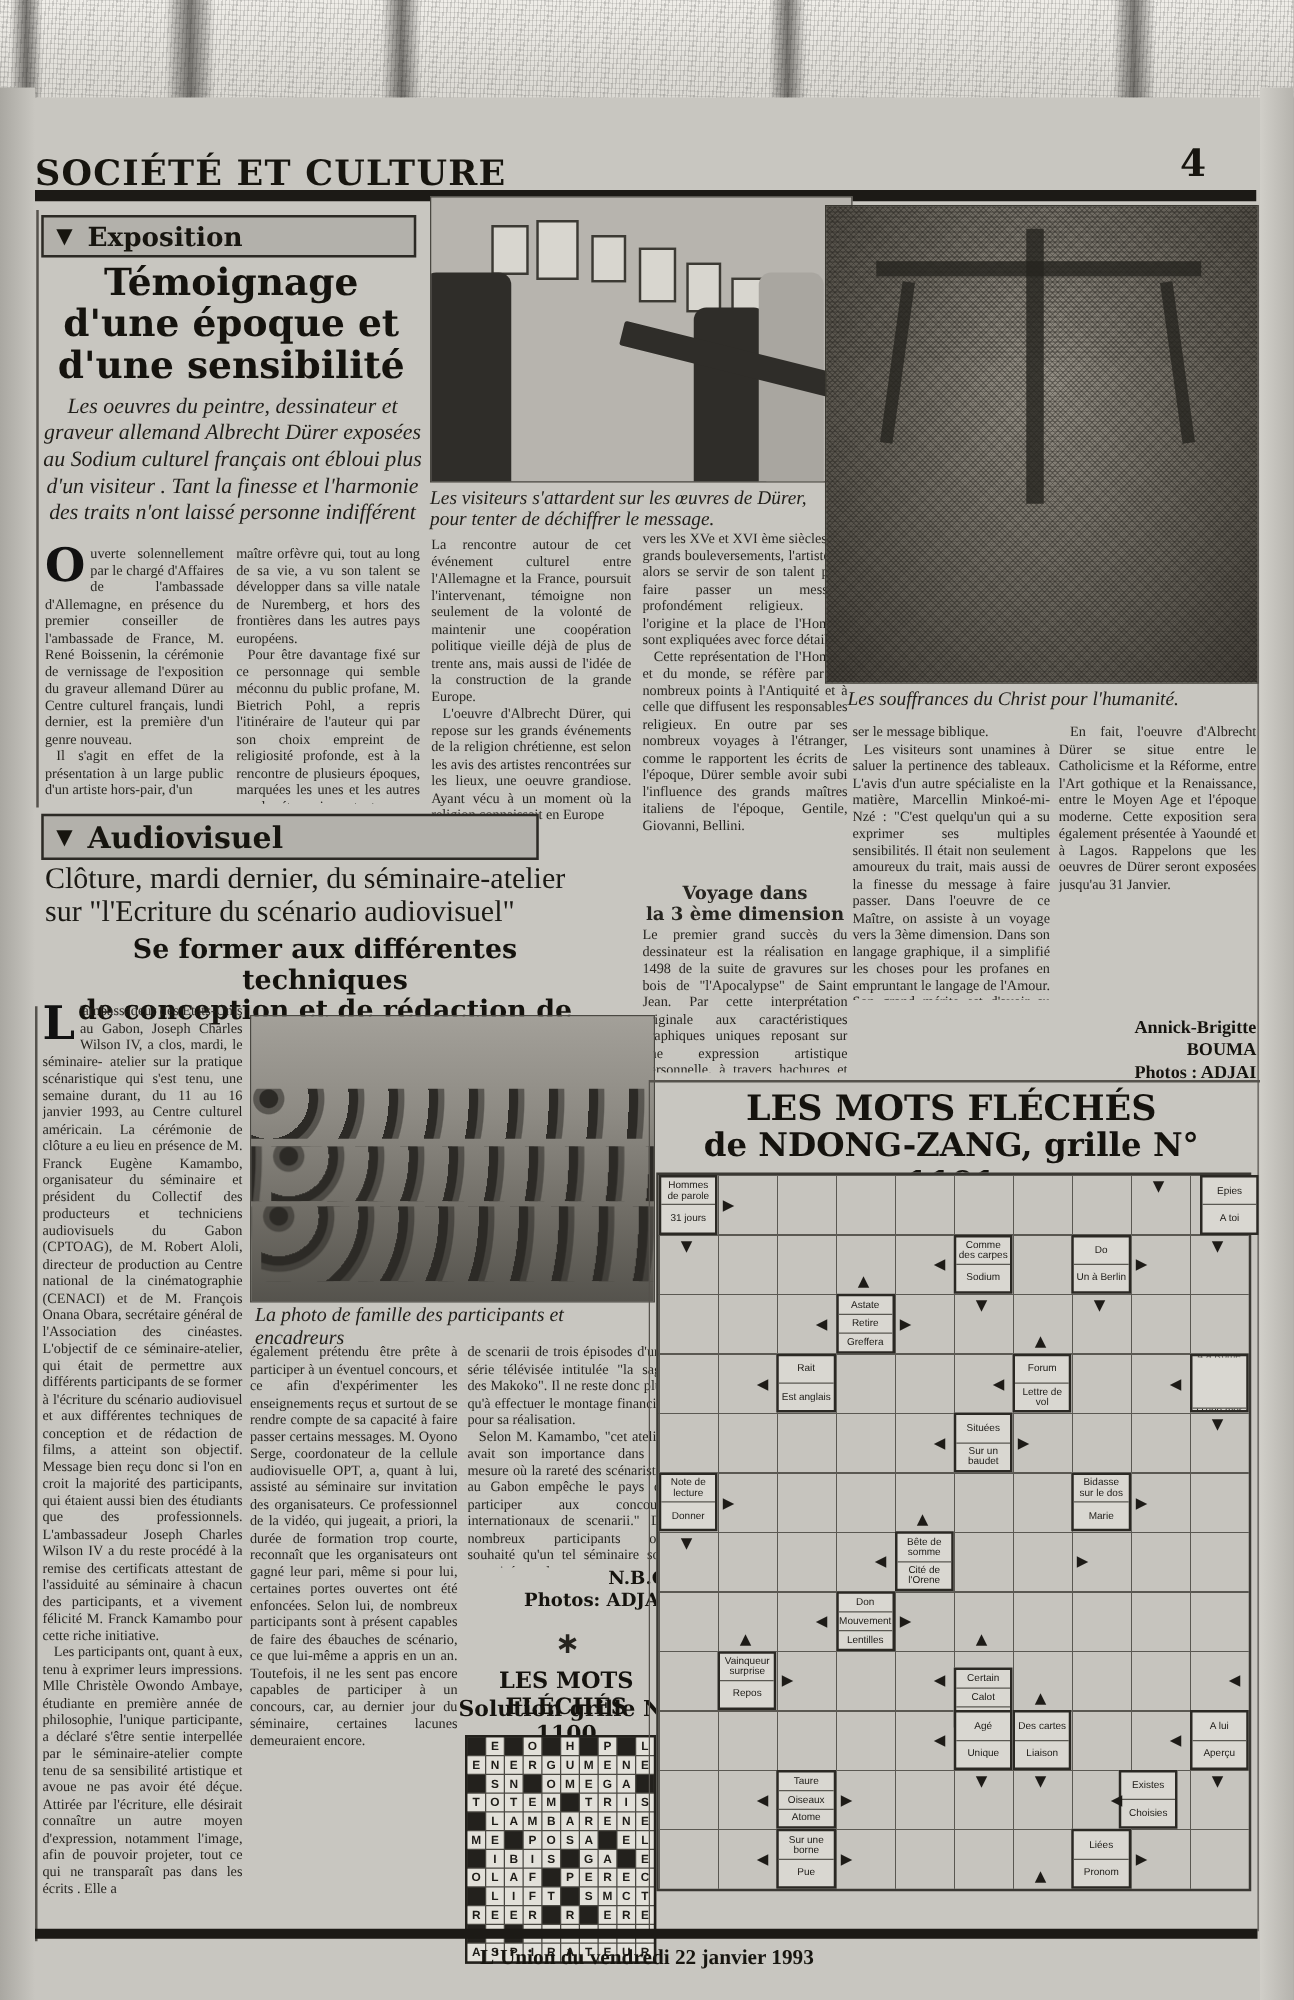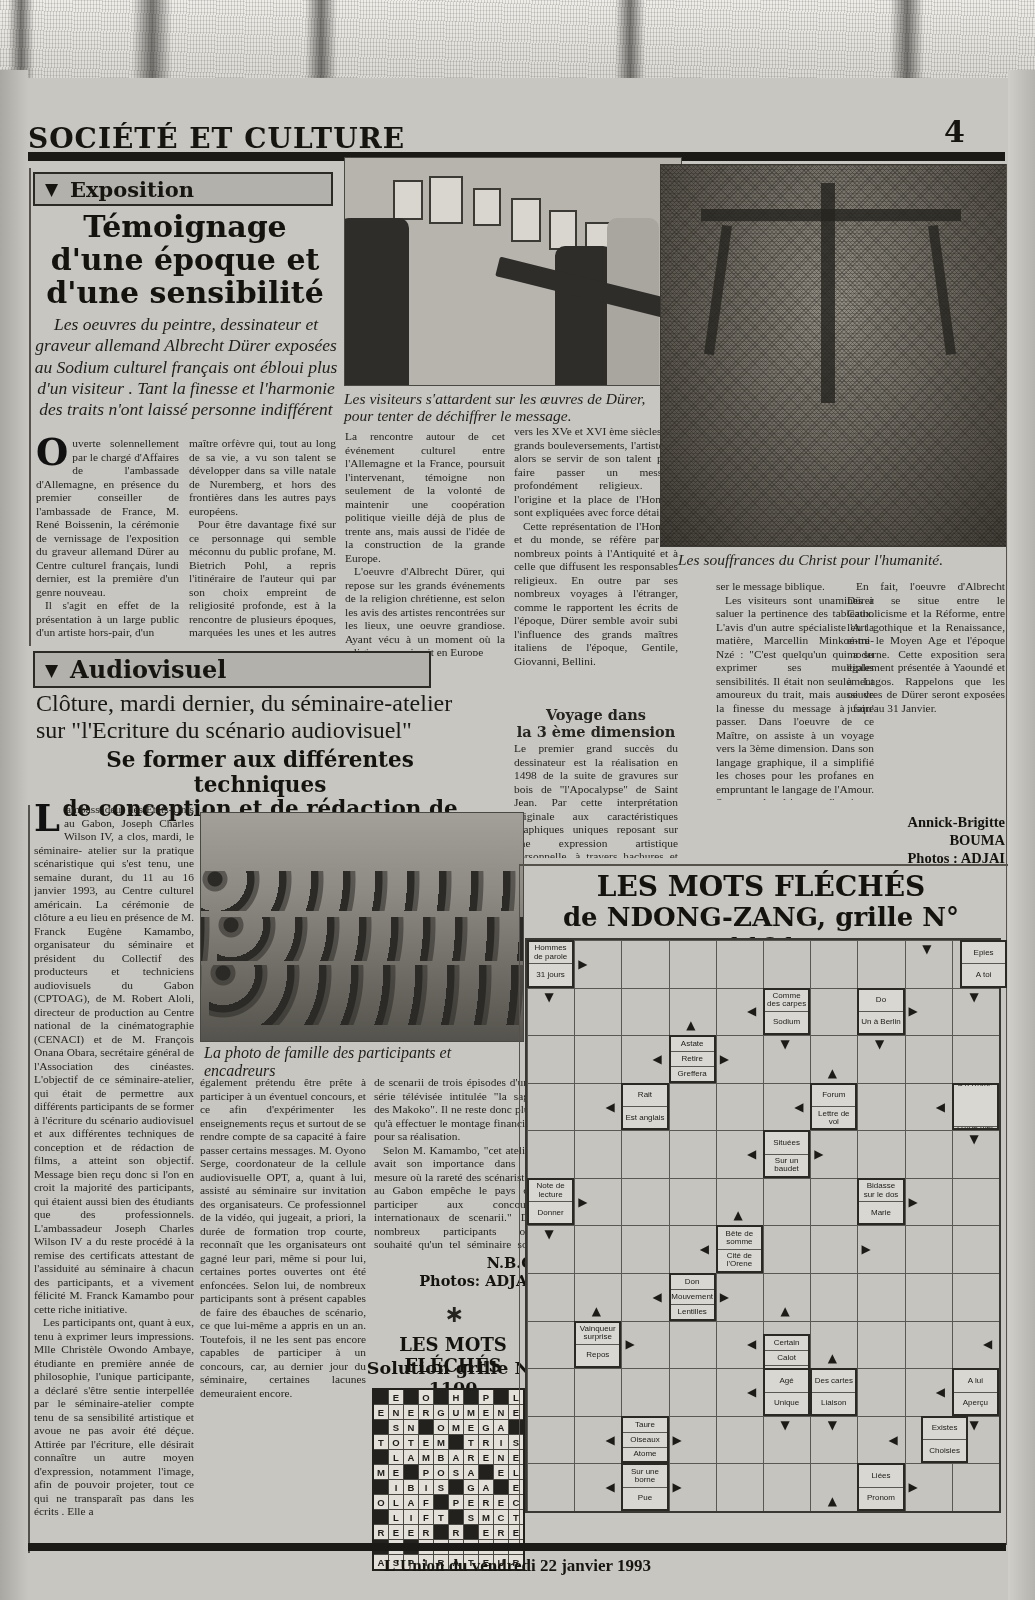--- a/index.html
+++ b/index.html
@@ -154,21 +154,21 @@
     </div>
 
   <div class="abs engraving" style="left:660px;top:164px;width:345px;height:381px;">
     <div class="cross-v" style="left:160px;top:18px;width:14px;height:220px;"></div>
     <div class="cross-h" style="left:40px;top:44px;width:260px;height:12px;"></div>
     <div class="cross-v" style="left:52px;top:60px;width:10px;height:130px;transform:rotate(8deg);"></div>
     <div class="cross-v" style="left:276px;top:60px;width:10px;height:130px;transform:rotate(-8deg);"></div>
   </div>
   <div class="abs caption" style="left:678px;top:551px;width:324px;">Les souffrances du Christ pour l'humanité.</div>
 
-  <div class="abs bodycol" style="left:682px;top:580px;width:158px;height:220px;margin-left:34px;">
+  <div class="abs bodycol" style="left:682px;top:580px;width:158px;height:220px;">
       <p class="para">ser le message biblique.</p>
       <p class="para ind">Les visiteurs sont unamines à saluer la pertinence des tableaux. L'avis d'un autre spécialiste en la matière, Marcellin Minkoé-mi-Nzé : "C'est quelqu'un qui a su exprimer ses multiples sensibilités. Il était non seulement amoureux du trait, mais aussi de la finesse du message à faire passer. Dans l'oeuvre de ce Maître, on assiste à un voyage vers la 3ème dimension. Dans son langage graphique, il a simplifié les choses pour les profanes en empruntant le langage de l'Amour. Son grand mérite est d'avoir su exploiter le noir et le blanc".</p>
     </div>
   <div class="abs bodycol" style="left:847px;top:580px;width:158px;height:220px;">
       <p class="para ind">En fait, l'oeuvre d'Albrecht Dürer se situe entre le Catholicisme et la Réforme, entre l'Art gothique et la Renaissance, entre le Moyen Age et l'époque moderne. Cette exposition sera également présentée à Yaoundé et à Lagos. Rappelons que les oeuvres de Dürer seront exposées jusqu'au 31 Janvier.</p>
     </div>
 
   <div class="abs byline" style="left:800px;top:813px;width:205px;font-family:Liberation Serif, serif;">
     <div>Annick-Brigitte</div>
     <div>BOUMA</div>
@@ -424,21 +424,21 @@
       </div>
       <div class="xw-clue" style="left: 424.8px; top: 428.22px;">
         <div class="xw-zone">A lui</div>
         <div class="xw-zone">Aperçu</div>
       </div>
       <div class="xw-clue" style="left: 94.4px; top: 475.8px;">
         <div class="xw-zone">Taure</div>
         <div class="xw-zone">Oiseaux</div>
         <div class="xw-zone">Atome</div>
       </div>
-      <div class="xw-clue" style="left: 394px; top: 475.8px;">
+      <div class="xw-clue" style="left: 368px; top: 475.8px;">
         <div class="xw-zone">Existes</div>
         <div class="xw-zone">Choisies</div>
       </div>
       <div class="xw-clue" style="left: 94.4px; top: 523.38px;">
         <div class="xw-zone">Sur une borne</div>
         <div class="xw-zone">Pue</div>
       </div>
       <div class="xw-clue" style="left: 330.4px; top: 523.38px;">
         <div class="xw-zone">Liées</div>
         <div class="xw-zone">Pronom</div>

